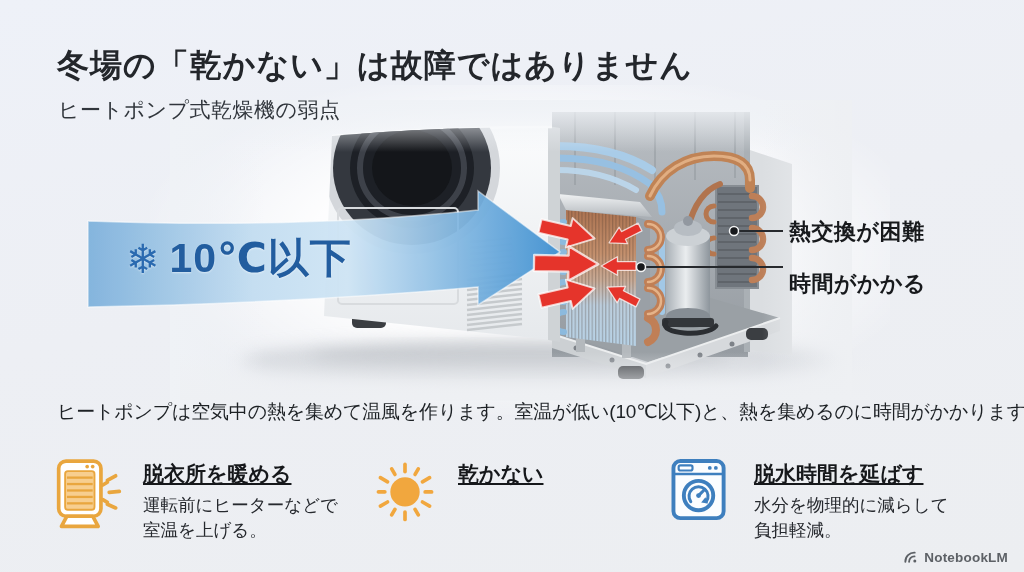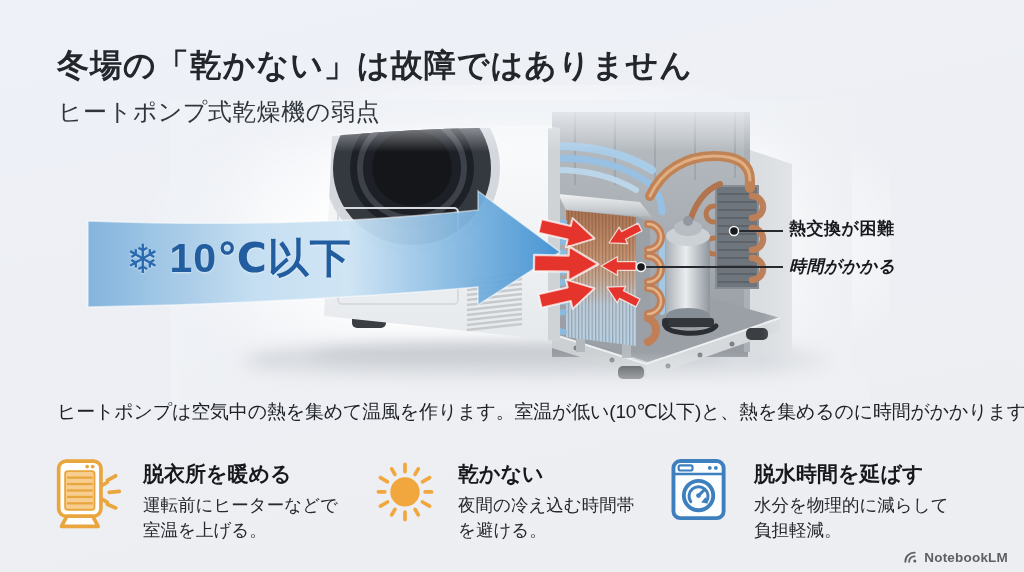--- a/index.html
+++ b/index.html
@@ -13,42 +13,42 @@
     background:radial-gradient(ellipse at 52% 48%, #ffffff 0%, rgba(255,255,255,.9) 40%, rgba(255,255,255,0) 74%);
     z-index:1;
   }
   .scene{position:absolute; left:0; top:0; z-index:2;}
   .page-title{
     position:absolute; left:57px; top:44px; z-index:5;
     font-size:32px; font-weight:bold; color:#23262b; letter-spacing:1px; white-space:nowrap;
   }
   .page-subtitle{
     position:absolute; left:58px; top:96px; z-index:5;
-    font-size:24px; color:#31363c; letter-spacing:.5px; white-space:nowrap;
+    font-size:21px; color:#31363c; letter-spacing:.5px; white-space:nowrap;
   }
   .airflow-label{
     position:absolute; left:126px; top:231px; z-index:6;
     display:flex; align-items:center; gap:10px; white-space:nowrap;
     text-shadow:0 1px 2px rgba(255,255,255,.5);
   }
   .airflow-label .flake{font-size:40px; line-height:1; color:#2a6ab0; font-weight:bold;}
   .airflow-label .temp{font-size:41px; font-weight:bold; color:#225d9f; letter-spacing:1px;}
   .callout-label{
-    position:absolute; left:789px; z-index:6; font-size:17px; font-weight:bold;
+    position:absolute; left:789px; z-index:6; font-size:22px; font-weight:bold;
     color:#17191c; white-space:nowrap; letter-spacing:.5px;
   }
-  .callout-1{top:217px;} .callout-2{top:255px;font-style:italic;}
+  .callout-1{top:217px;} .callout-2{top:269px;}
   .explanation{
     position:absolute; left:57px; top:399px; z-index:5;
     font-size:19px; color:#1d2125; white-space:nowrap; letter-spacing:-.2px;
   }
   .tip{position:absolute; top:458px; display:flex; gap:20px; z-index:5; align-items:flex-start;}
   .tip-1{left:55px;} .tip-2{left:372px;} .tip-3{left:670px;}
   .tip-icon{flex:0 0 auto;}
-  .tip-title{font-size:21px; font-weight:bold; color:#16181b; margin:2px 0 5px 0; white-space:nowrap;}
+  .tip-title{font-size:21px; font-weight:bold; color:#16181b; margin:2px 0 5px 0; white-space:nowrap;text-decoration:underline;}
   .tip-desc{font-size:17.5px; color:#26292e; line-height:1.45; white-space:pre-line;}
   .watermark{
     position:absolute; right:16px; bottom:7px; z-index:7;
     display:flex; align-items:center; gap:6px;
     font-size:13.5px; font-weight:600; color:#5d6166; letter-spacing:.2px;
   }
 </style>
 </head>
 <body>
 
@@ -344,22 +344,20 @@
         <line x1="36" y1="15" x2="36" y2="7" transform="rotate(180 36 37)"></line>
         <line x1="36" y1="15" x2="36" y2="8" transform="rotate(210 36 37)"></line>
         <line x1="36" y1="15" x2="36" y2="6" transform="rotate(240 36 37)"></line>
         <line x1="36" y1="15" x2="36" y2="8" transform="rotate(270 36 37)"></line>
         <line x1="36" y1="15" x2="36" y2="6" transform="rotate(300 36 37)"></line>
         <line x1="36" y1="15" x2="36" y2="8" transform="rotate(330 36 37)"></line>
       </g>
     </svg>
     <div>
       <div class="tip-title">乾かない</div>
-      <div class="tip-desc">夜間の冷え込む時間帯
-を避ける。</div>
     </div>
   </div>
 
   <div class="tip tip-3">
     <svg class="tip-icon" width="64" height="70" viewBox="0 0 74 80">
       <rect x="4" y="3" width="58" height="66" rx="8" fill="#fbfdff" stroke="#3E7FBE" stroke-width="4.5"></rect>
       <line x1="4" y1="18" x2="62" y2="18" stroke="#3E7FBE" stroke-width="3"></line>
       <rect x="10" y="8" width="16" height="6" rx="2" fill="none" stroke="#3E7FBE" stroke-width="2.5"></rect>
       <circle cx="46" cy="11" r="2.2" fill="#3E7FBE"></circle>
         <circle cx="53" cy="11" r="2.2" fill="#3E7FBE"></circle>

